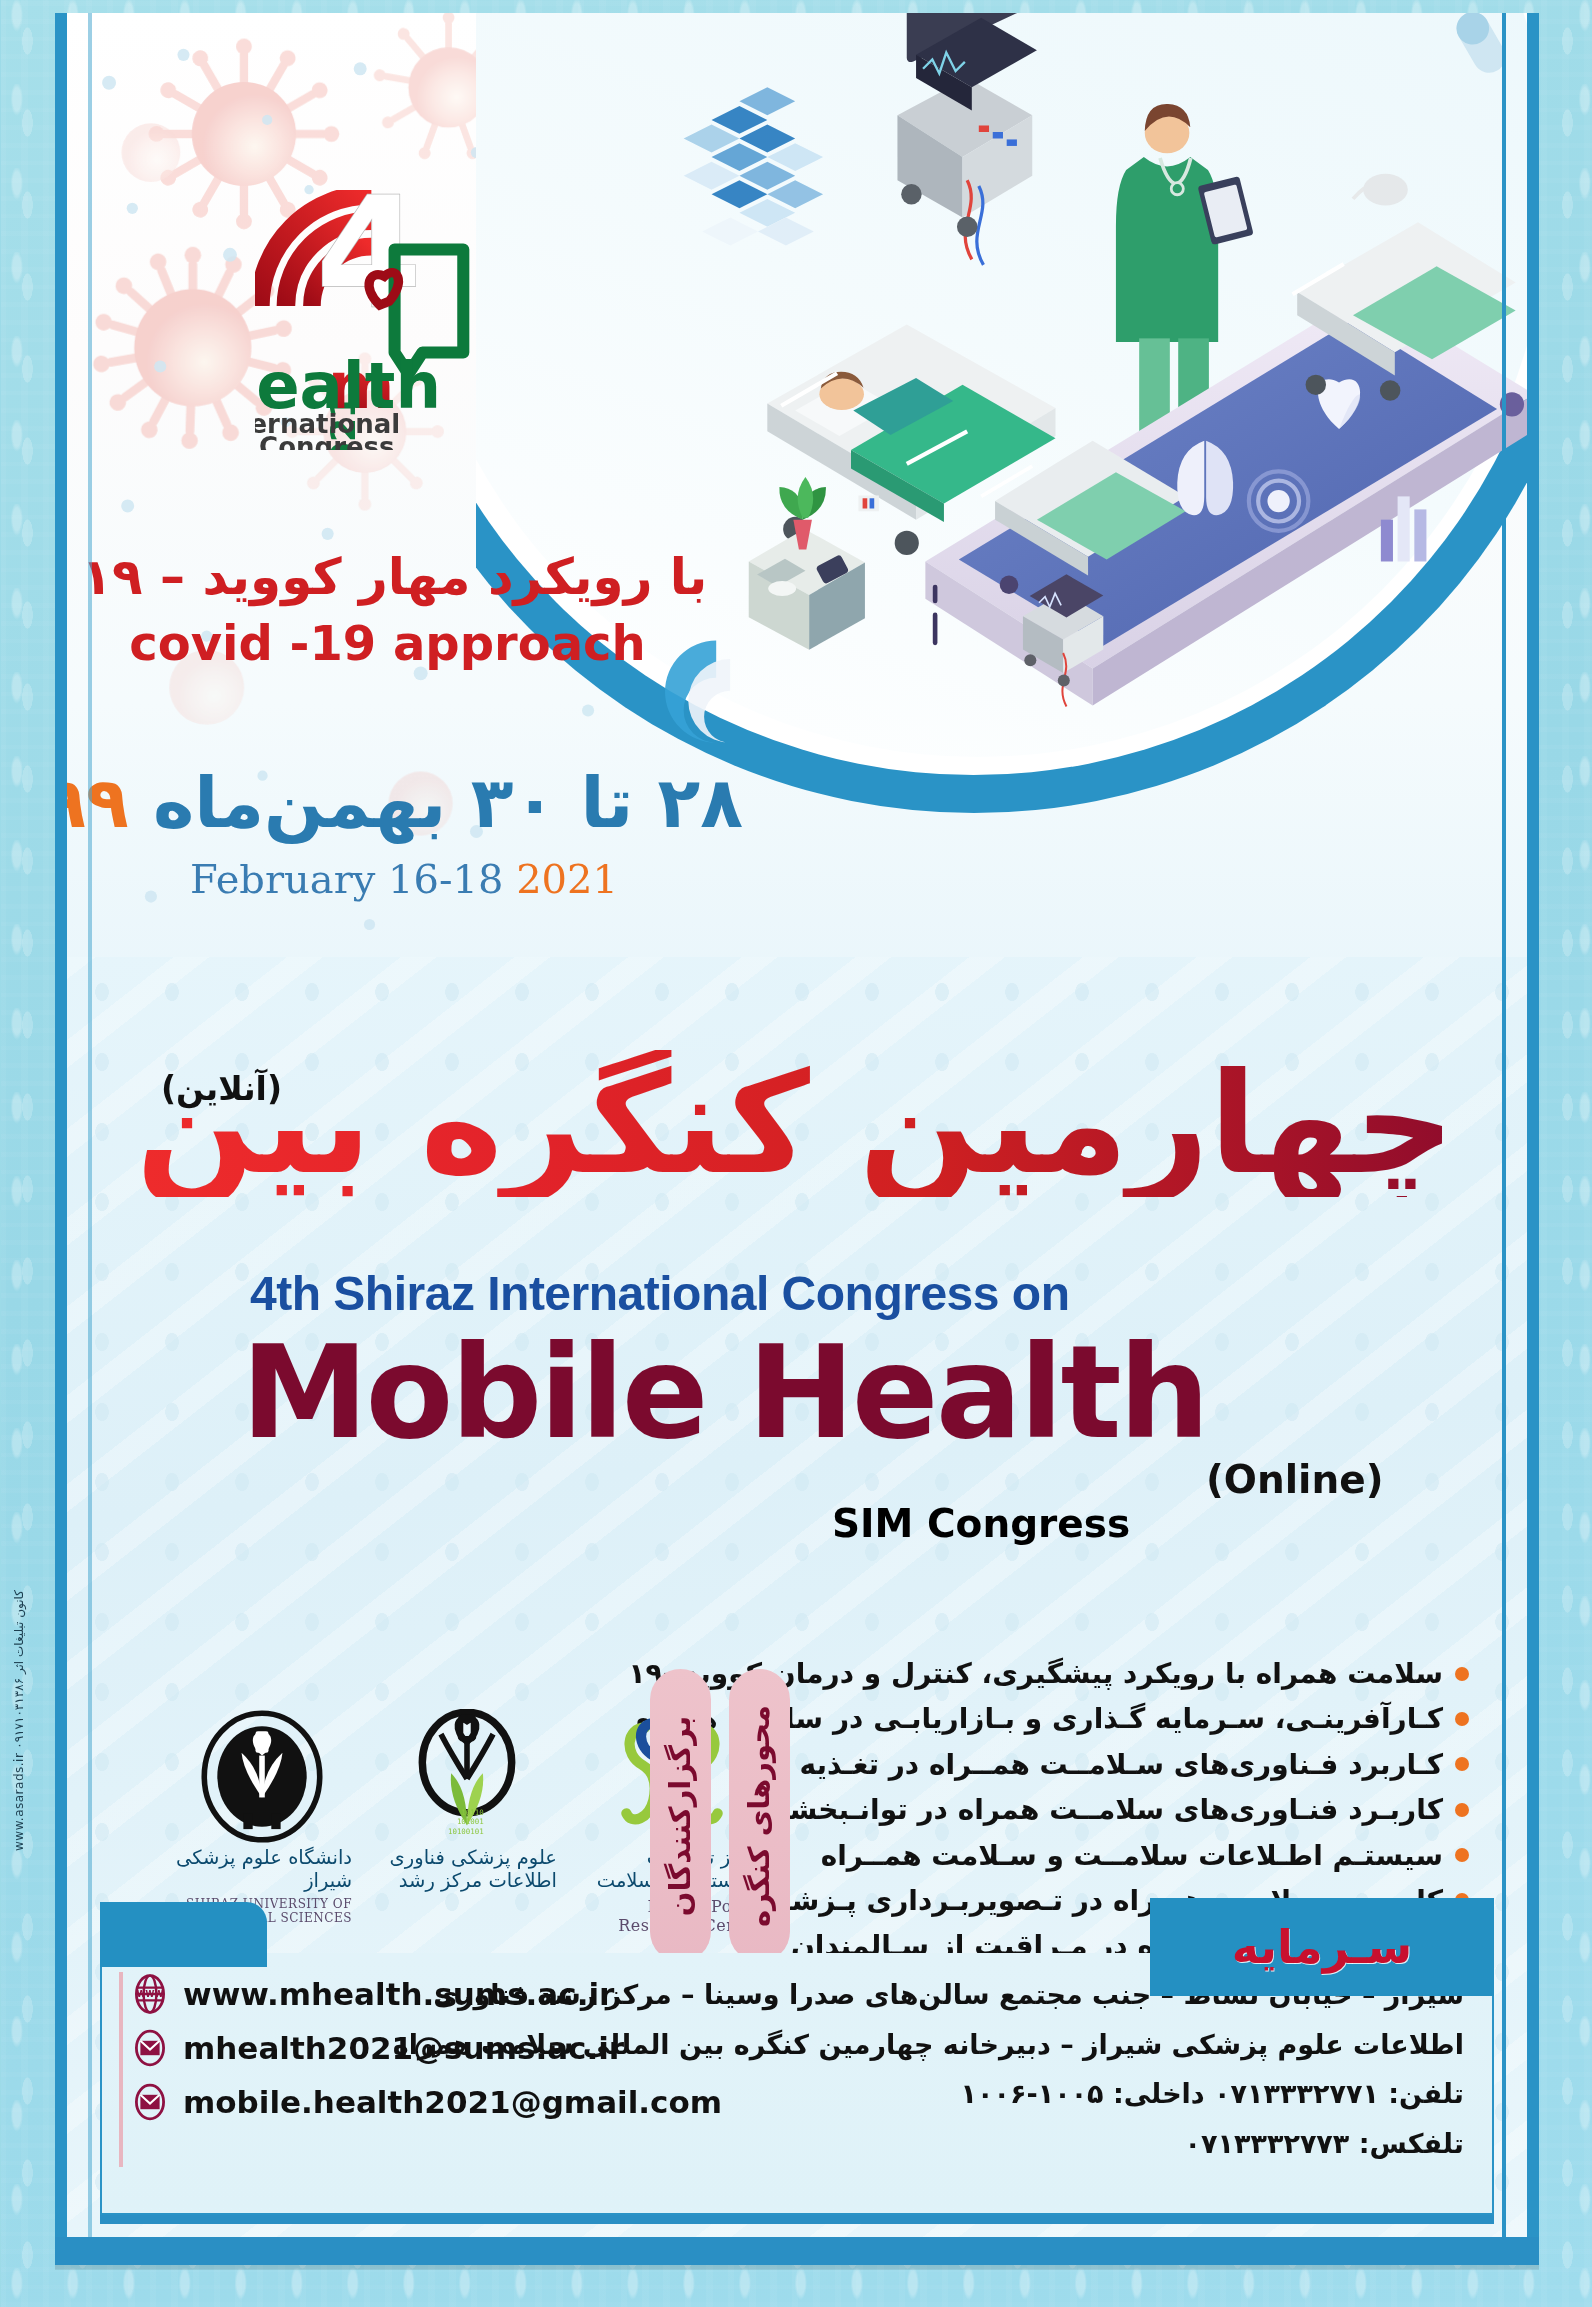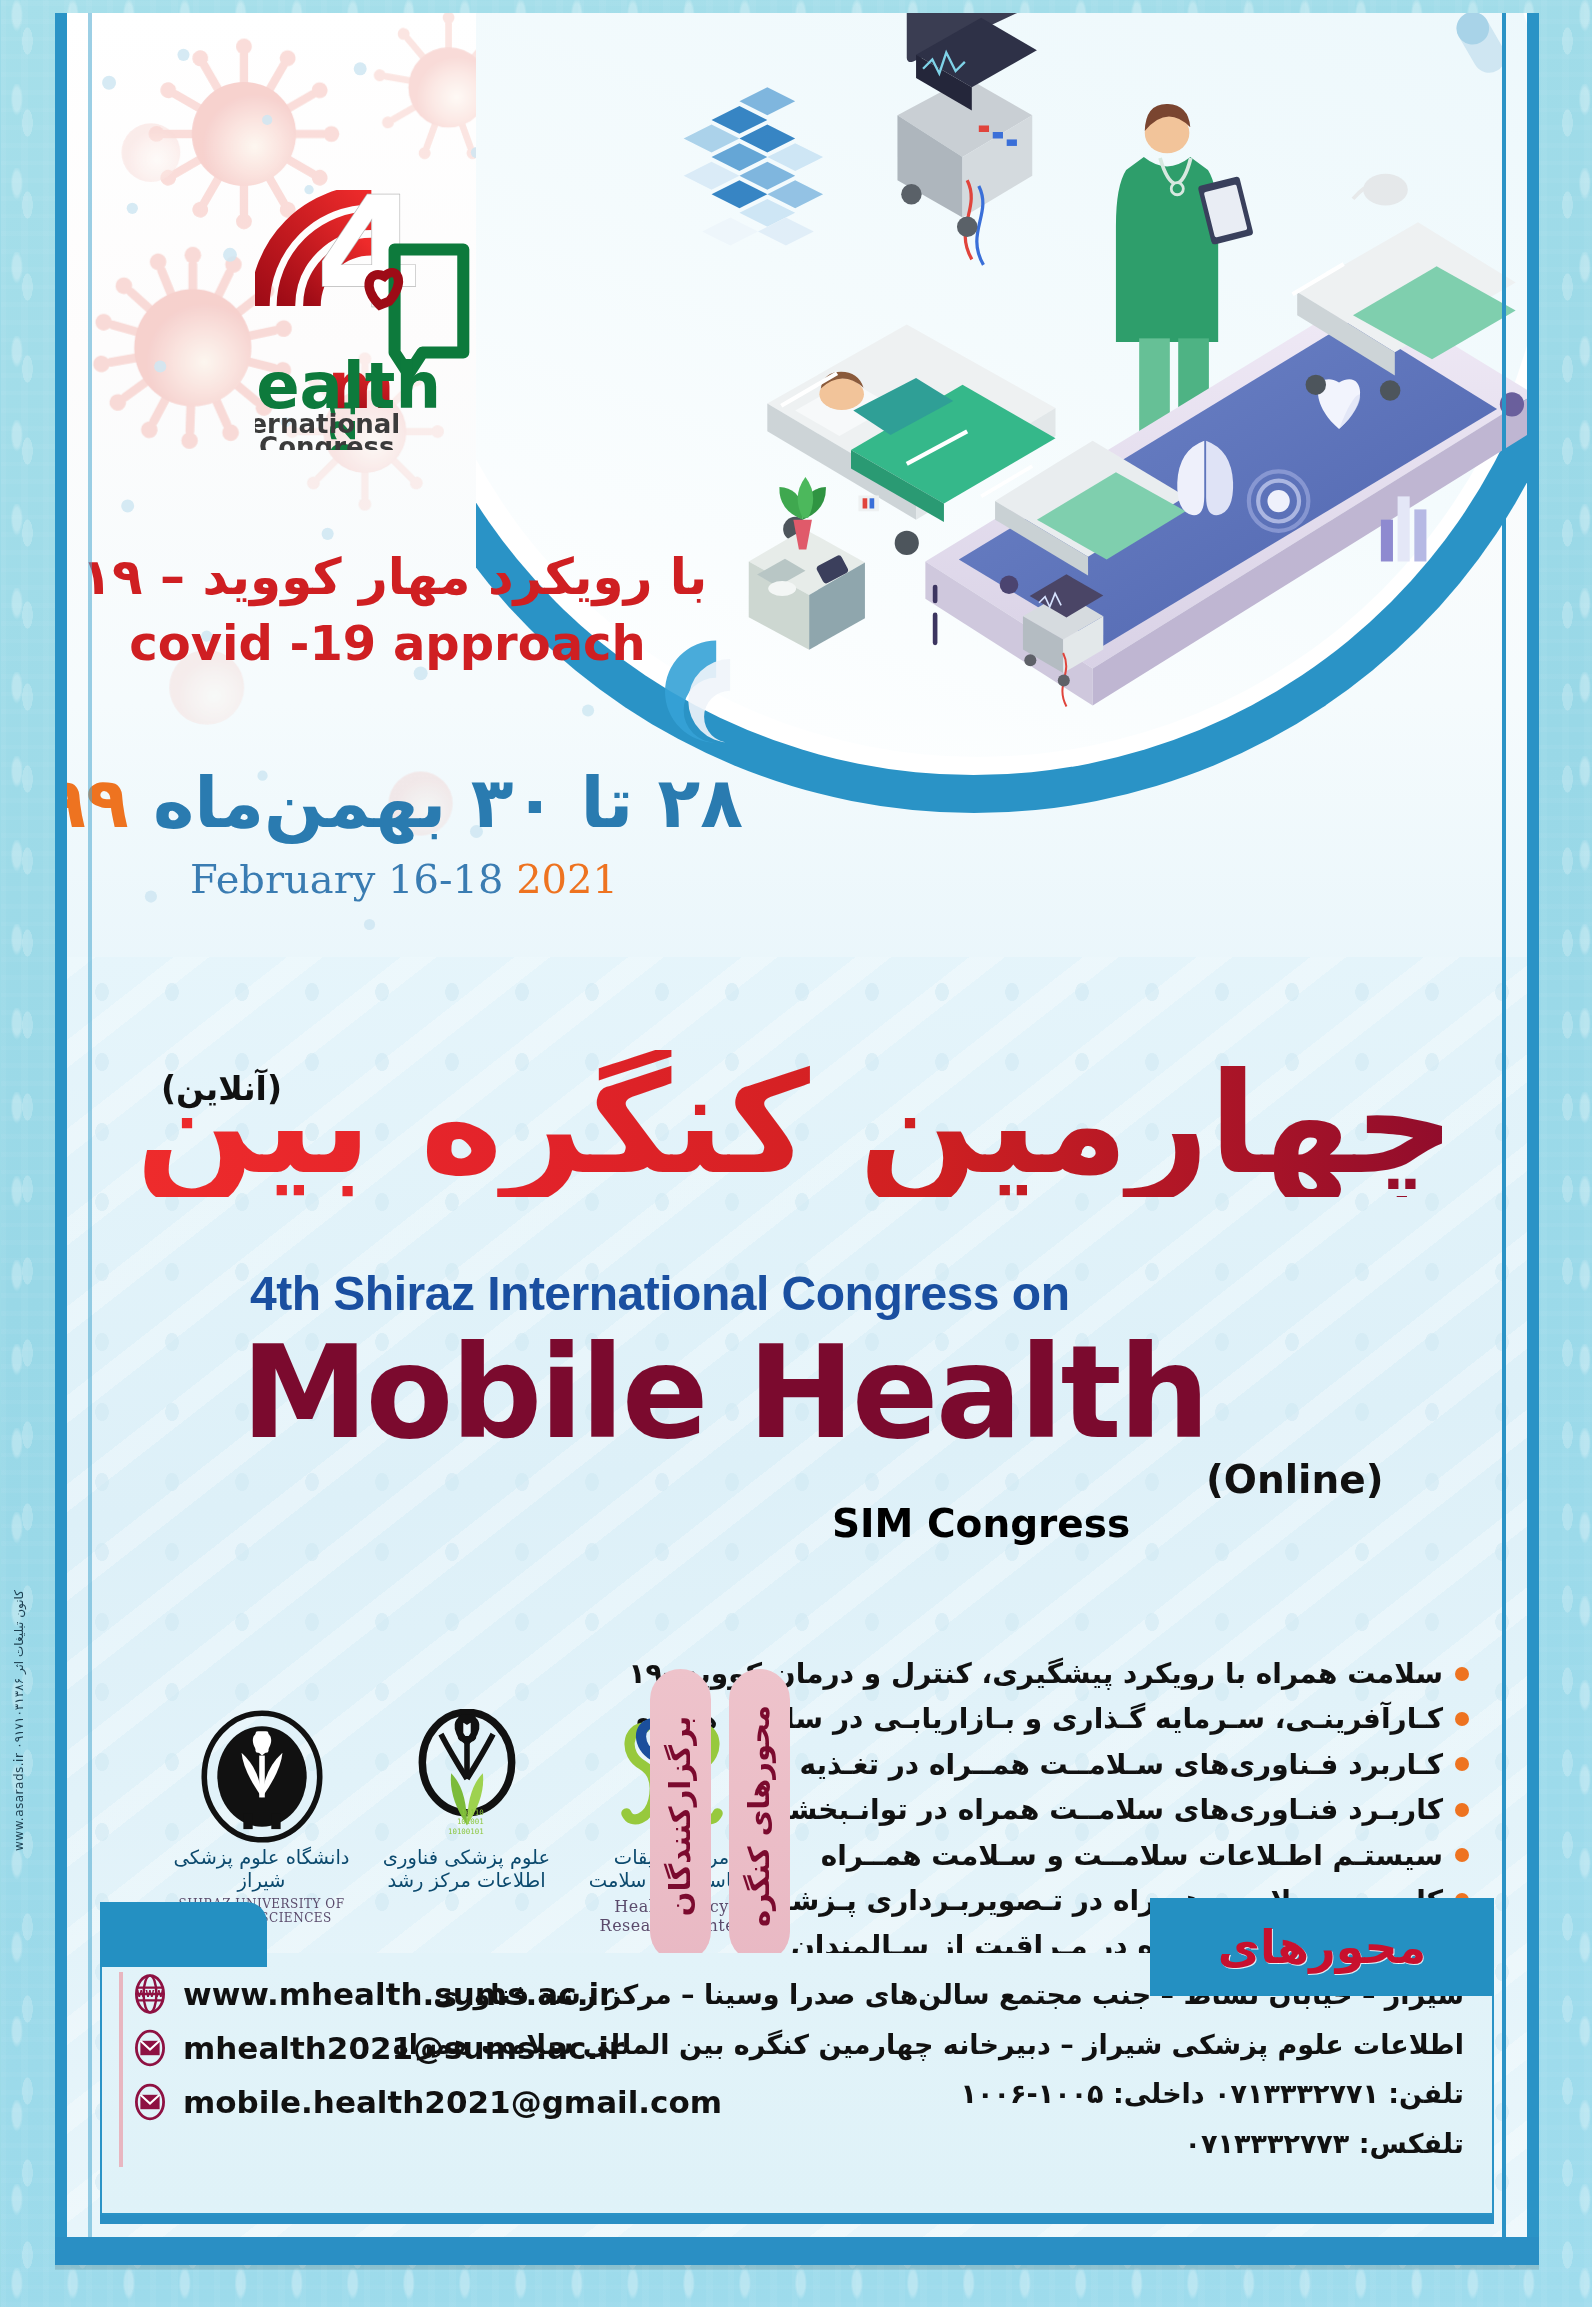--- a/index.html
+++ b/index.html
@@ -171,21 +171,21 @@
   .vtab span{
     transform:rotate(-90deg);white-space:nowrap;direction:rtl;
     font-size:29px;font-weight:700;color:#7b0a2e;
     font-family:"DejaVu Sans","Liberation Sans",sans-serif;
   }
   .vtab-topics{right:749px;top:1656px;}
   .vtab-org{right:828px;top:1656px;}
 
   
   .orglogos{position:absolute;left:116px;top:1693px;width:591px;height:260px;z-index:25;display:flex;align-items:flex-start;justify-content:space-between;}
-  .orglogo{width:181px;text-align:center;}
+  .orglogo{width:181px;text-align:right;}
   .orglogo .mark{height:140px;display:flex;align-items:center;justify-content:center;}
   .orglogo .fa{font-size:19.5px;color:#0c4a6e;direction:rtl;font-family:"DejaVu Sans",sans-serif;}
   .orglogo .en{font-size:16px;color:#5a4a6b;letter-spacing:0.5px;direction:ltr;font-family:"DejaVu Serif","Liberation Serif",serif;margin-top:4.7px;}
 
   
   .footer{
     position:absolute;left:45px;right:45px;bottom:50px;height:260px;
     background:linear-gradient(180deg,#e2f3f9 0%,#dff2f8 100%);
     border:2.3px solid #2a93c6;border-top:none;z-index:30;
   }
@@ -800,21 +800,21 @@
         </svg>
       </div>
       <div class="fa">دانشگاه علوم پزشکی شیراز</div>
       <div class="en" style="font-size:12px">SHIRAZ UNIVERSITY OF MEDICAL SCIENCES</div>
     </div>
   </div>
 
   <div class="footer-shadow"></div>
   <div class="tab-blue"></div>
   <div class="tab-secretary">
-    <span>محورهای</span>
+    <span>سـرمایه</span>
   </div>
 
   <div class="footer">
     <div class="footer-pinkline"></div>
 
     <div class="contacts">
       <div class="crow">
         <svg class="cico" viewBox="0 0 100 100">
           <ellipse cx="50" cy="50" rx="34" ry="46" fill="none" stroke="#8e1142" stroke-width="7"></ellipse>
           <ellipse cx="50" cy="50" rx="16" ry="46" fill="none" stroke="#8e1142" stroke-width="6"></ellipse>

